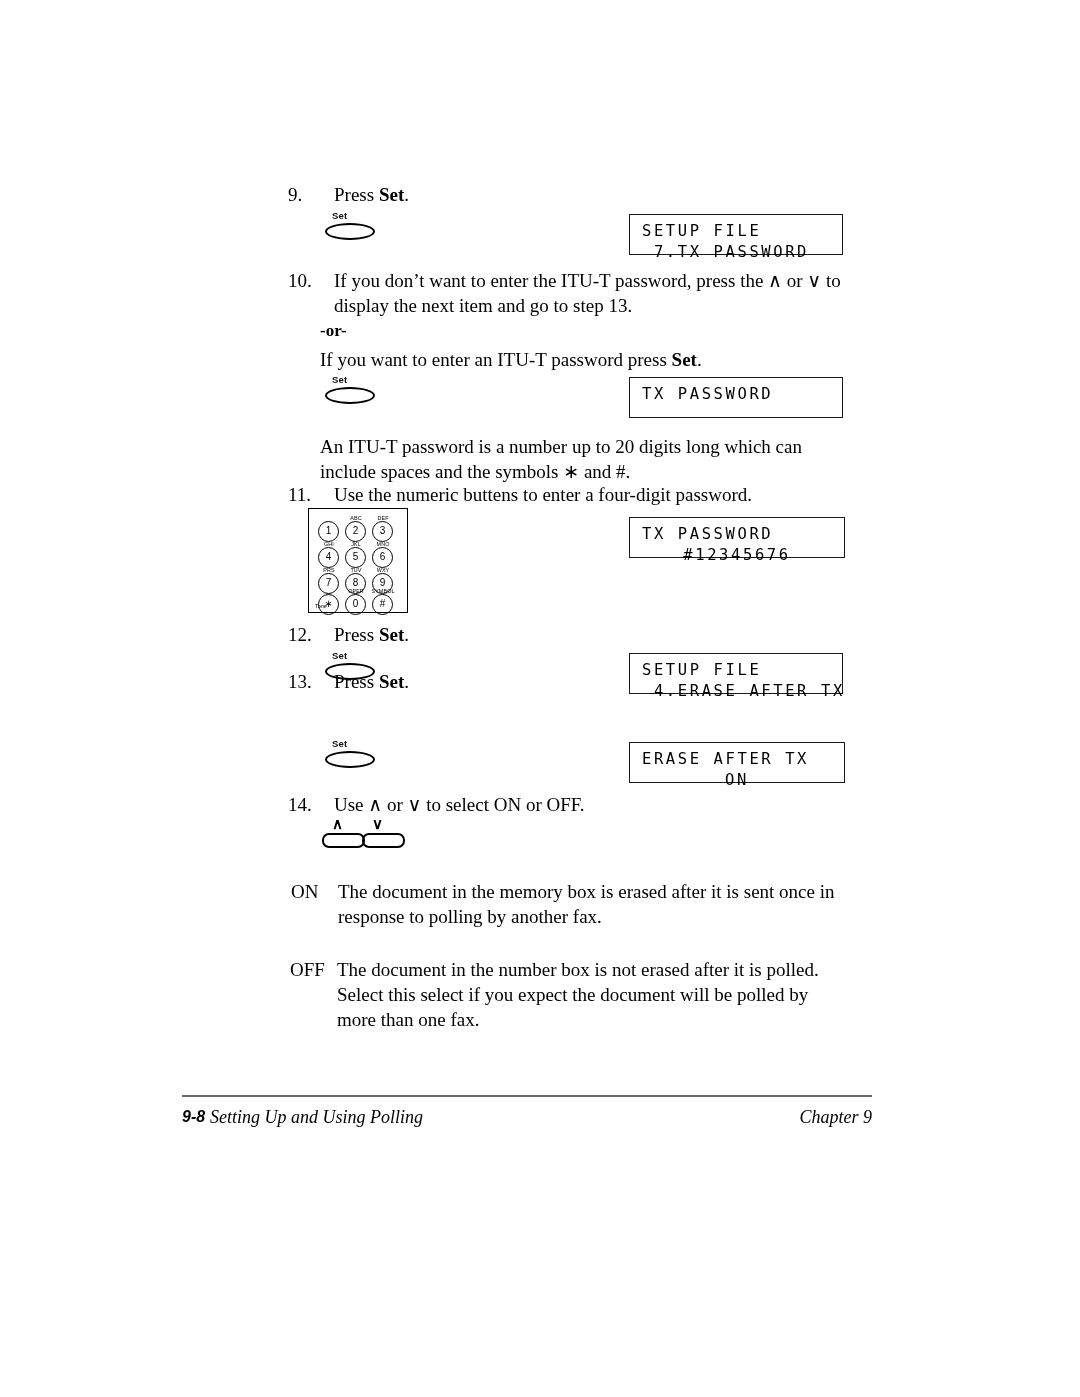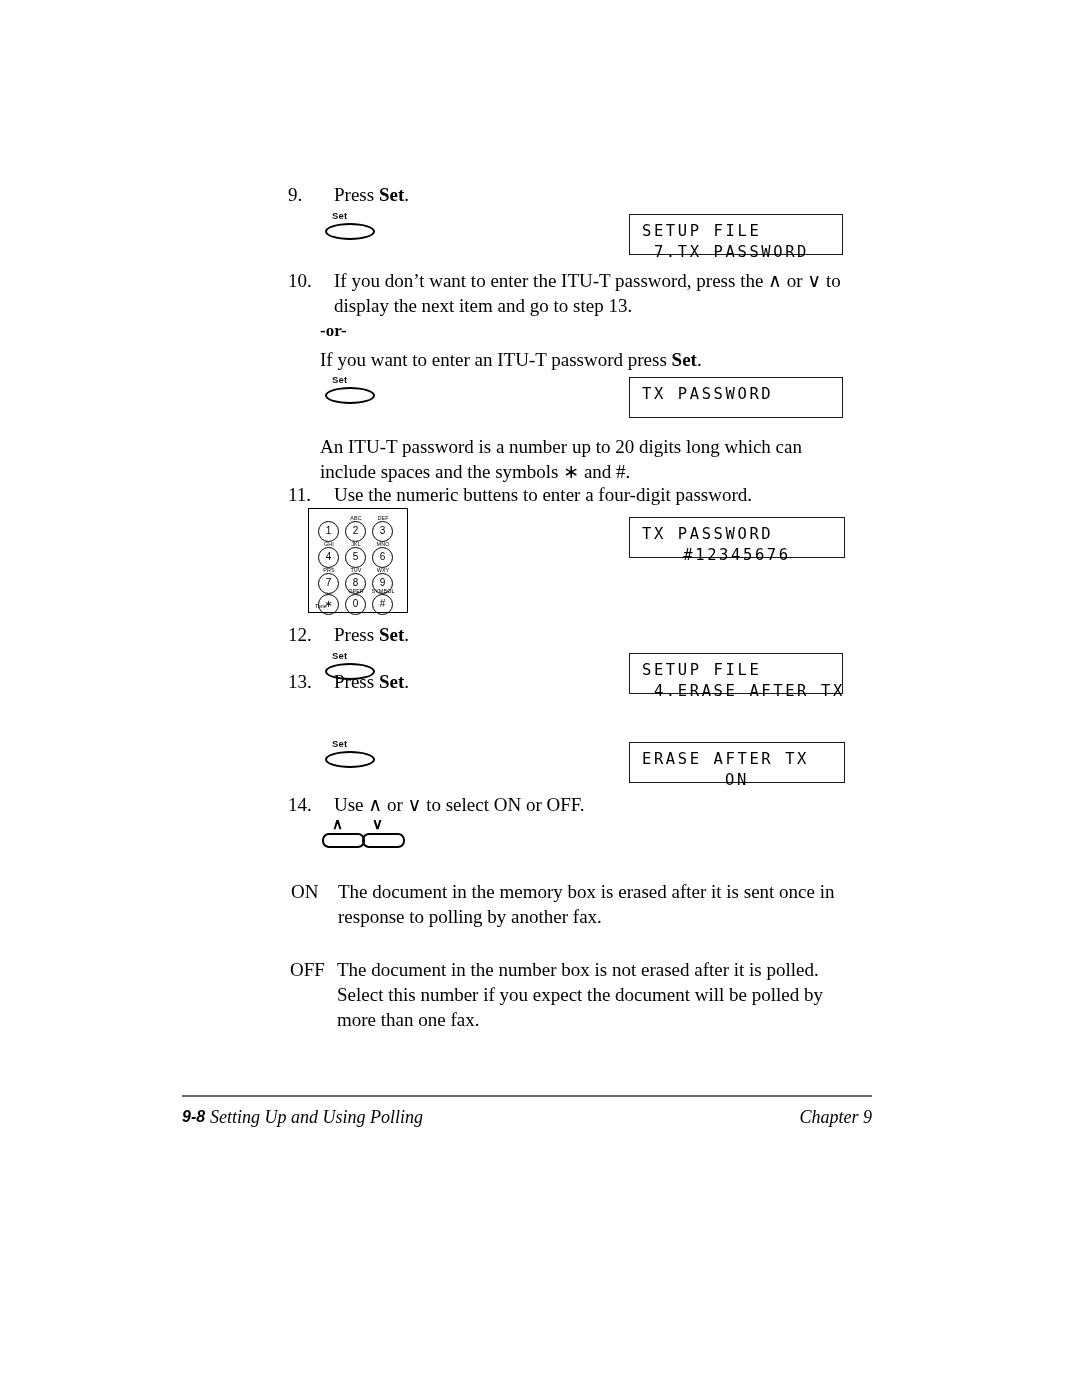--- a/index.html
+++ b/index.html
@@ -372,21 +372,21 @@
     <span class="desc">
       <span>The document in the memory box is erased after it is sent once in</span><br>
       <span>response to polling by another fax.</span>
     </span>
   </div>
 
   <div class="defrow" style="left:290px; top:929px; width:580px;margin-top:28px;">
     <span class="term">OFF</span>
     <span class="desc">
       <span>The document in the number box is not erased after it is polled.</span><br>
-      <span>Select this number if you expect the document will be polled by</span><br>
+      <span>Select this select if you expect the document will be polled by</span><br>
       <span>more than one fax.</span>
     </span>
   </div>
 
   <div class="footer-rule"></div>
   <div class="footer">
     <span class="pagenum">9-8</span>
     <span class="sectiontitle">Setting Up and Using Polling</span>
     <span class="chapter">Chapter 9</span>
   </div>

